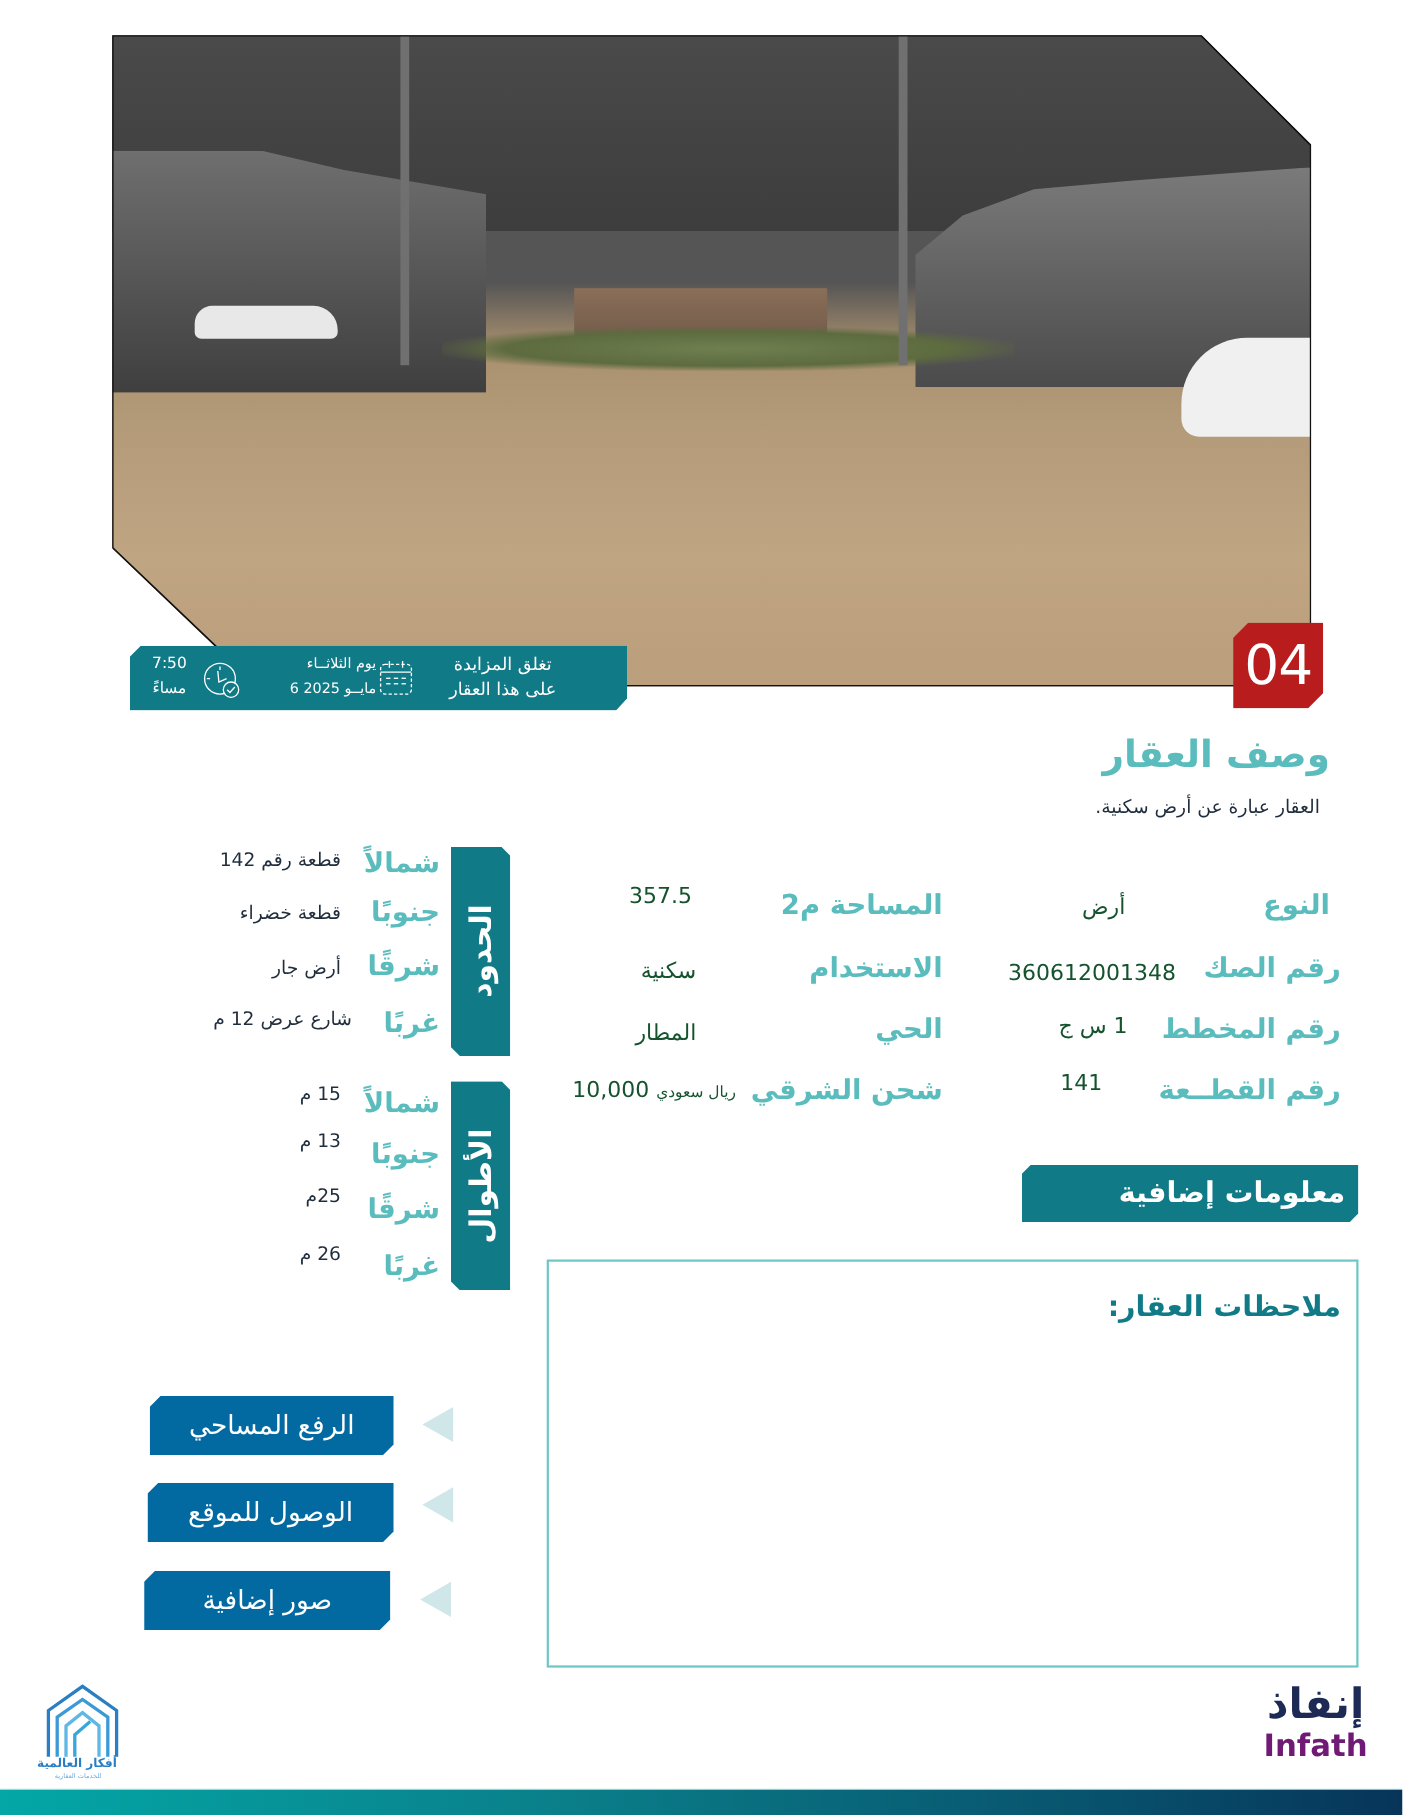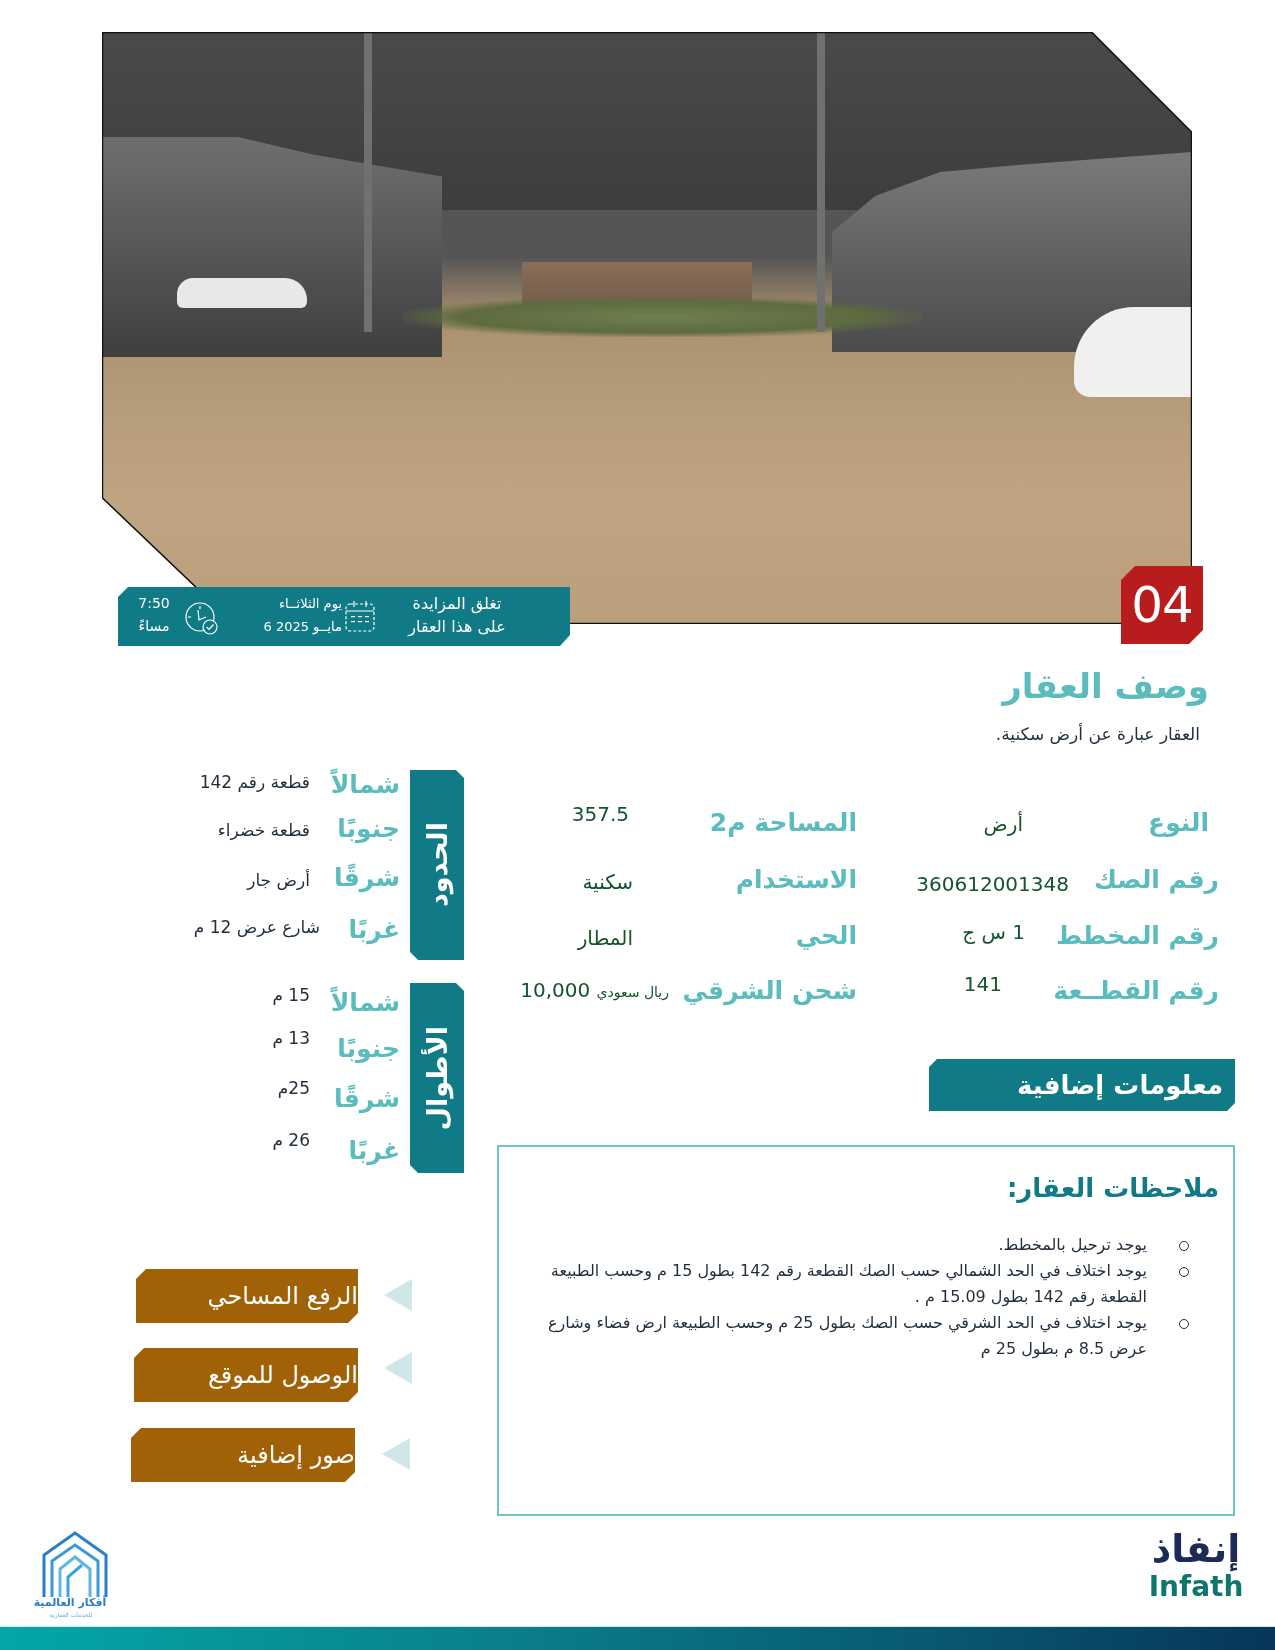--- a/index.html
+++ b/index.html
@@ -83,31 +83,31 @@
     font-size: 26px; font-weight: bold; text-align: right; padding-right: 12px; line-height: 52px; direction: rtl;
   }
   .notes-box { position: absolute; left: 497px; top: 1145px; width: 738px; height: 371px; border: 2px solid #6cc7c4; }
   .notes-title { position: absolute; right: 14px; top: 26px; font-size: 26px; font-weight: bold; color: #117a87; direction: rtl; }
   .notes-list { position: absolute; right: 44px; top: 85px; width: 660px; direction: rtl; list-style: none; }
   .notes-list li { position: relative; font-size: 16px; line-height: 26px; color: #1f2d3d; padding-right: 42px; text-align: right; }
   .notes-list li::before { content: ""; position: absolute; right: 0; top: 9px; width: 8px; height: 8px; border: 1.3px solid #1f2d3d; border-radius: 50%; }
 
   
   .link-btn {
-    position: absolute; height: 54px; background: #a16207; color: #fff; font-size: 24px; text-align: right; line-height: 54px; direction: rtl;
+    position: absolute; height: 54px; background: #0369a1; color: #fff; font-size: 24px; text-align: center; line-height: 54px; direction: rtl;
     clip-path: polygon(10px 0, 100% 0, 100% 44px, calc(100% - 10px) 100%, 0 100%, 0 10px);
   }
   .arrow-icon { position: absolute; width: 0; height: 0; border-top: 16px solid transparent; border-bottom: 16px solid transparent; border-right: 28px solid #cfe7e8; }
 
   
   .afkar-logo { position: absolute; left: 34px; top: 1527px; width: 82px; height: 92px; }
   .afkar-name { position: absolute; left: 30px; top: 1596px; width: 80px; text-align: center; font-size: 11px; font-weight: bold; color: #2a7ec4; direction: rtl; }
   .afkar-sub { position: absolute; left: 36px; top: 1611px; width: 70px; text-align: center; font-size: 6px; color: #6aaee0; direction: rtl; }
   .infath-ar { position: absolute; left: 1146px; top: 1527px; width: 100px; text-align: center; font-size: 38px; font-weight: bold; color: #1c2a55; direction: rtl; line-height: 44px; }
-  .infath-en { position: absolute; left: 1144px; top: 1570px; width: 104px; text-align: center; font-size: 28px; font-weight: bold; color: #0f766e; line-height: 34px; }
+  .infath-en { position: absolute; left: 1144px; top: 1570px; width: 104px; text-align: center; font-size: 28px; font-weight: bold; color: #701a75; line-height: 34px; }
   .footer-bar { position: absolute; left: 0; top: 1627px; width: 1275px; height: 23px; background: linear-gradient(90deg, #03a7a6 0%, #0a7f8a 40%, #08566f 75%, #07355a 100%); }
   .footer-line { position: absolute; left: 0; top: 1626px; width: 1275px; height: 1px; background: #c9ecec; }
 </style>
 </head>
 <body>
 
 <div class="photo">
   <div class="bld bld-left"></div>
   <div class="bld bld-right"></div>
   <div class="wall"></div>
@@ -210,25 +210,20 @@
 <div class="dir-label" style="top:1034px;">جنوبًا</div>
 <div class="dir-value" style="right:965px; top:1028px;">13 م</div>
 <div class="dir-label" style="top:1084px;">شرقًا</div>
 <div class="dir-value" style="right:965px; top:1078px;">25م</div>
 <div class="dir-label" style="top:1136px;">غربًا</div>
 <div class="dir-value" style="right:965px; top:1130px;">26 م</div>
 
 <div class="info-head">معلومات إضافية</div>
 <div class="notes-box">
   <div class="notes-title">ملاحظات العقار:</div>
-  <ul class="notes-list">
-    <li>يوجد ترحيل بالمخطط.</li>
-    <li>يوجد اختلاف في الحد الشمالي حسب الصك القطعة رقم 142 بطول 15 م وحسب الطبيعة القطعة رقم 142 بطول 15.09 م .</li>
-    <li>يوجد اختلاف في الحد الشرقي حسب الصك بطول 25 م وحسب الطبيعة ارض فضاء وشارع عرض 8.5 م بطول 25 م</li>
-  </ul>
 </div>
 
 <div class="link-btn" style="left:136px; top:1269px; width:222px;">الرفع المساحي</div>
 <div class="arrow-icon" style="left:384px; top:1279px;"></div>
 
 <div class="link-btn" style="left:134px; top:1348px; width:224px;">الوصول للموقع</div>
 <div class="arrow-icon" style="left:384px; top:1352px;"></div>
 
 <div class="link-btn" style="left:131px; top:1428px; width:224px;">صور إضافية</div>
 <div class="arrow-icon" style="left:382px; top:1438px;"></div>

